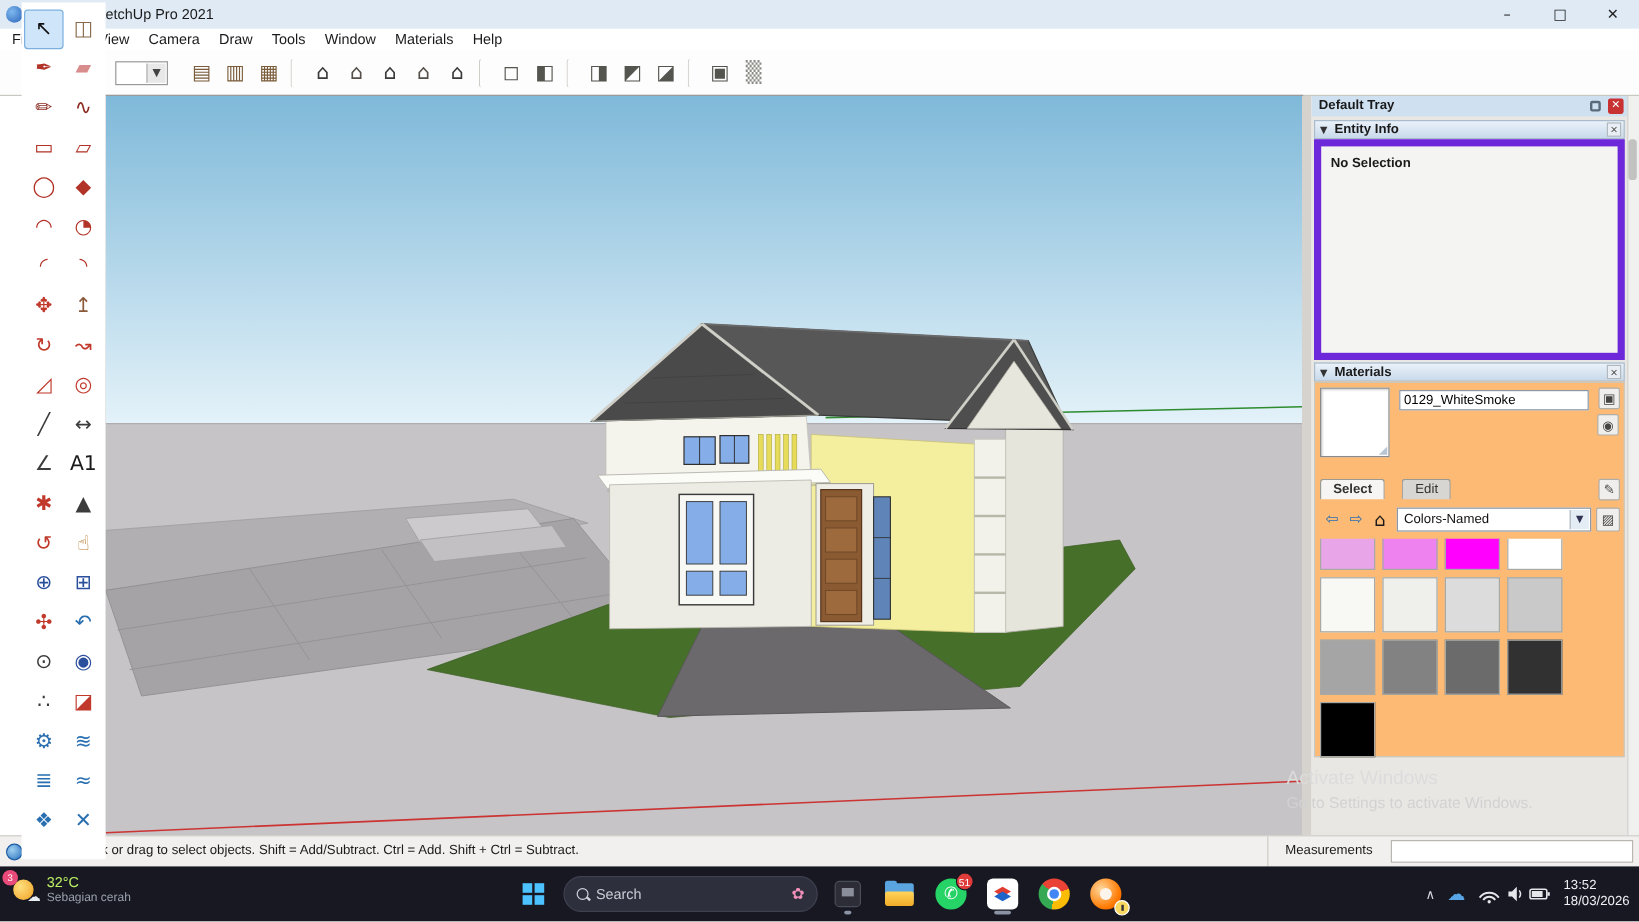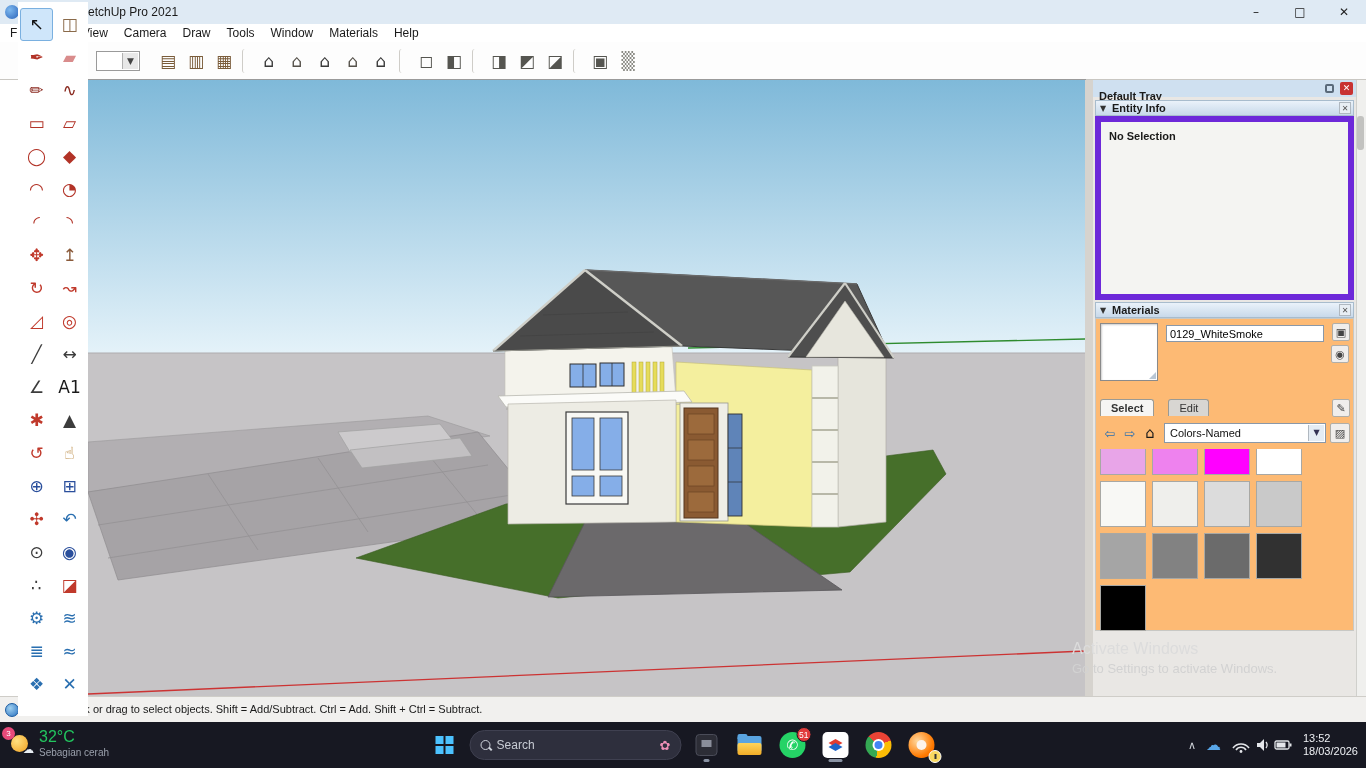--- a/index.html
+++ b/index.html
@@ -45,21 +45,21 @@
   
   .palette { left:18px; top:2px; width:70px; height:714px; background:#fff; z-index:30;
              display:grid; grid-template-columns:33px 33px; align-content:start; padding:6px 2px; }
   .tcell { width:33px; height:33px; display:flex; align-items:center; justify-content:center; border-radius:3px; }
   .tcell .g { font-size:17px; line-height:1; }
   .tcell.active { background:#cfe6fa; border:1px solid #7ab0e0; }
 
   
   .tray { left:1093px; top:80px; width:263px; height:616px; background:#e9e7e4; }
   .tray-title { position:absolute; left:0; top:0; width:263px; height:17px; background:#cfe0f0;
-                font-size:11px; font-weight:bold; color:#1a1a1a; padding:10px 0 0 6px; }
+                font-size:11px; font-weight:bold; color:#1a1a1a; padding:2px 0 0 6px; }
   .pin { position:absolute; right:22px; top:4px; width:9px; height:9px; border:2px solid #5a6a7a; border-radius:2px; }
   .tclose { position:absolute; right:3px; top:2px; width:13px; height:13px; background:#c83232; color:#fff;
             font-size:9px; text-align:center; line-height:13px; border-radius:2px; font-family:"DejaVu Sans",sans-serif; }
   .sech { position:absolute; left:2px; width:259px; height:16px;
           background:linear-gradient(#eaf2fa,#c8d9ea); border:1px solid #a8bccd;
           font-size:11px; font-weight:bold; color:#1a1a1a; padding:1px 0 0 16px; }
   .sech .tri { position:absolute; left:4px; top:3px; font-size:8px; color:#333; font-family:"DejaVu Sans",sans-serif; }
   .sech .x { position:absolute; right:2px; top:1px; width:12px; height:12px; font-size:8px; text-align:center;
              line-height:12px; color:#555; border:1px solid #b0b8c0; background:#e8eef4; font-family:"DejaVu Sans",sans-serif; }
   .entity-body { position:absolute; left:2px; top:36px; width:259px; height:184px; background:#f4f4f2; border:6px solid #6d28d9; }
@@ -105,21 +105,21 @@
 
   
   .taskbar { left:0; top:722px; width:1366px; height:46px; background:#171822; z-index:60; }
   .tb-weather { position:absolute; left:6px; top:6px; display:flex; gap:7px; align-items:center; }
   .wicon { position:relative; width:26px; height:26px; }
   .sun { position:absolute; left:5px; top:5px; width:17px; height:17px; border-radius:50%;
          background:radial-gradient(circle at 35% 35%, #ffe080, #f0a020); }
   .wcloud { position:absolute; right:-2px; bottom:0; font-size:11px; color:#e8eef4; font-family:"DejaVu Sans",sans-serif; }
   .wbadge { position:absolute; left:-4px; top:-3px; width:13px; height:13px; border-radius:50%;
             background:#e84a7a; color:#fff; font-size:8px; text-align:center; line-height:13px; }
-  .wtemp { font-size:16px; color:#22c55e; }
+  .wtemp { font-size:12px; color:#bef264; }
   .wcond { font-size:10px; color:#9aa0ac; margin-top:1px; }
   .tb-center { position:absolute; left:50%; top:0; height:46px; transform:translateX(-50%);
                display:flex; align-items:center; gap:7px; }
   .tbtn { position:relative; width:36px; height:36px; border-radius:5px; display:flex; align-items:center; justify-content:center; }
   .startlogo { display:grid; grid-template-columns:8px 8px; grid-template-rows:8px 8px; gap:2px; }
   .startlogo span { background:#4cc2ff; }
   .searchpill { width:212px; height:30px; border-radius:15px; background:#2e2f3d; border:1px solid #3f4050;
                 display:flex; align-items:center; padding:0 10px; gap:8px; position:relative; }
   .mag { position:relative; width:11px; height:11px; }
   .mag::before { content:""; position:absolute; left:0; top:0; width:8px; height:8px;
@@ -591,20 +591,24 @@
   <div class="abs wsb-thumb" style="left:1357px; top:116px;"></div>
 
   <div class="abs watermark">
     <div class="wm1">Activate Windows</div>
     <div class="wm2">Go to Settings to activate Windows.</div>
   </div>
 
   <div class="abs statusbar">
     <div class="geoicon"></div>
     <div class="hint">Click or drag to select objects. Shift = Add/Subtract. Ctrl = Add. Shift + Ctrl = Subtract.</div>
+    <div class="meas-wrap">
+      <span class="meas-label">Measurements</span>
+      <input class="meas-input" value="" style="">
+    </div>
   </div>
 
   <div class="abs taskbar">
     <div class="tb-weather">
       <div class="wicon">
         <div class="sun"></div>
         <span class="wcloud">☁</span>
         <div class="wbadge">3</div>
       </div>
       <div>

